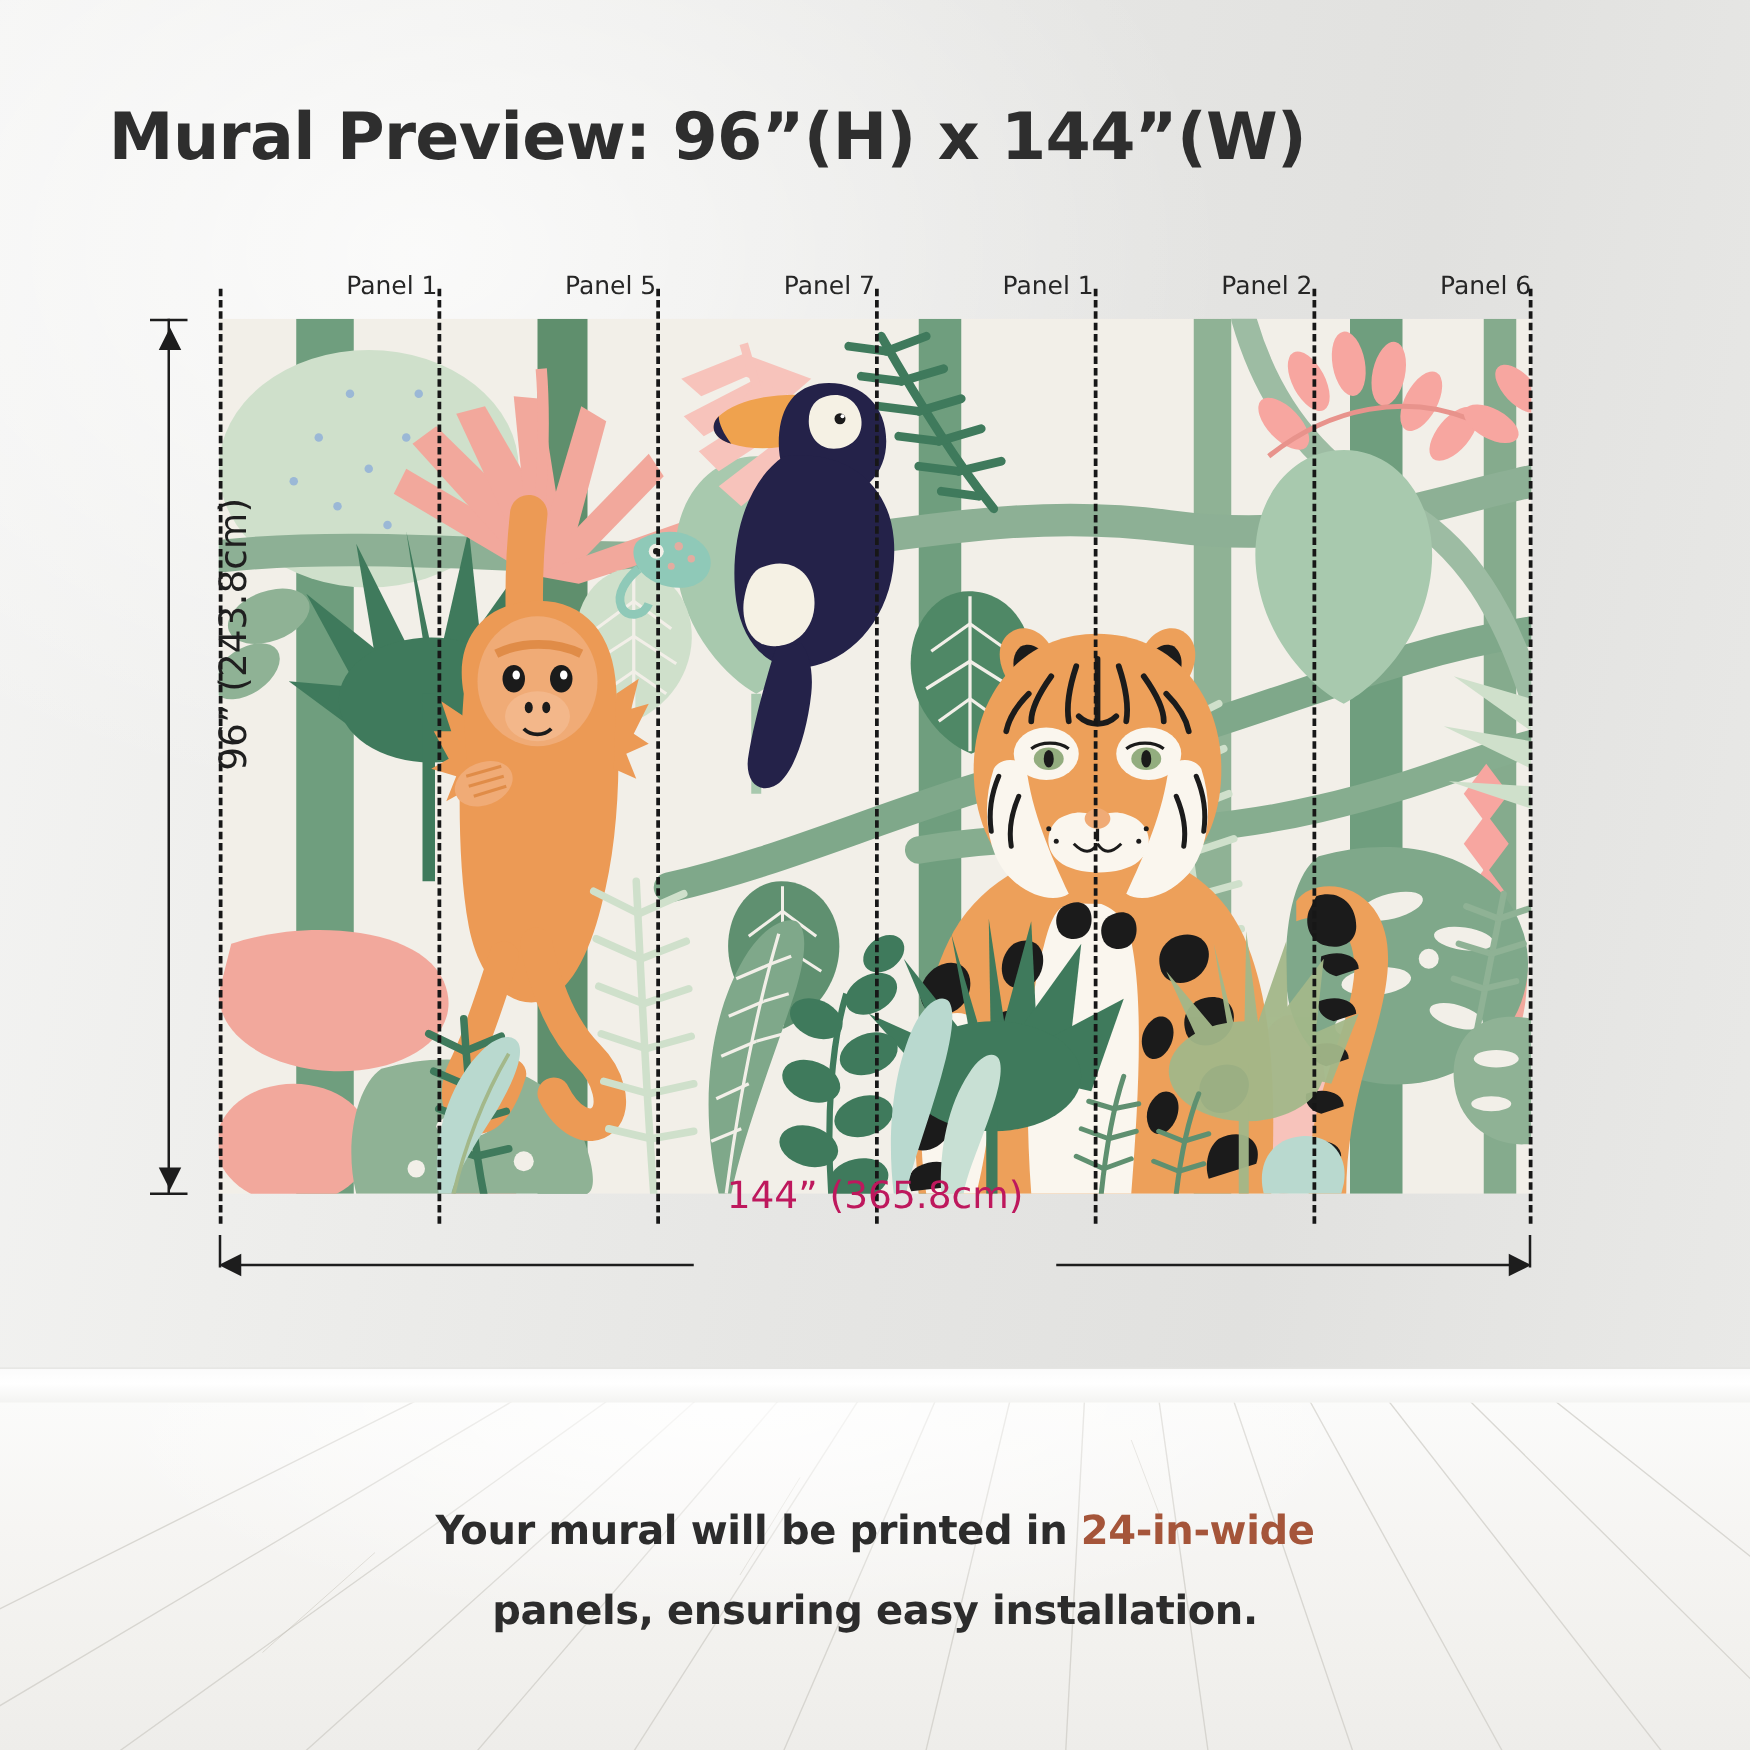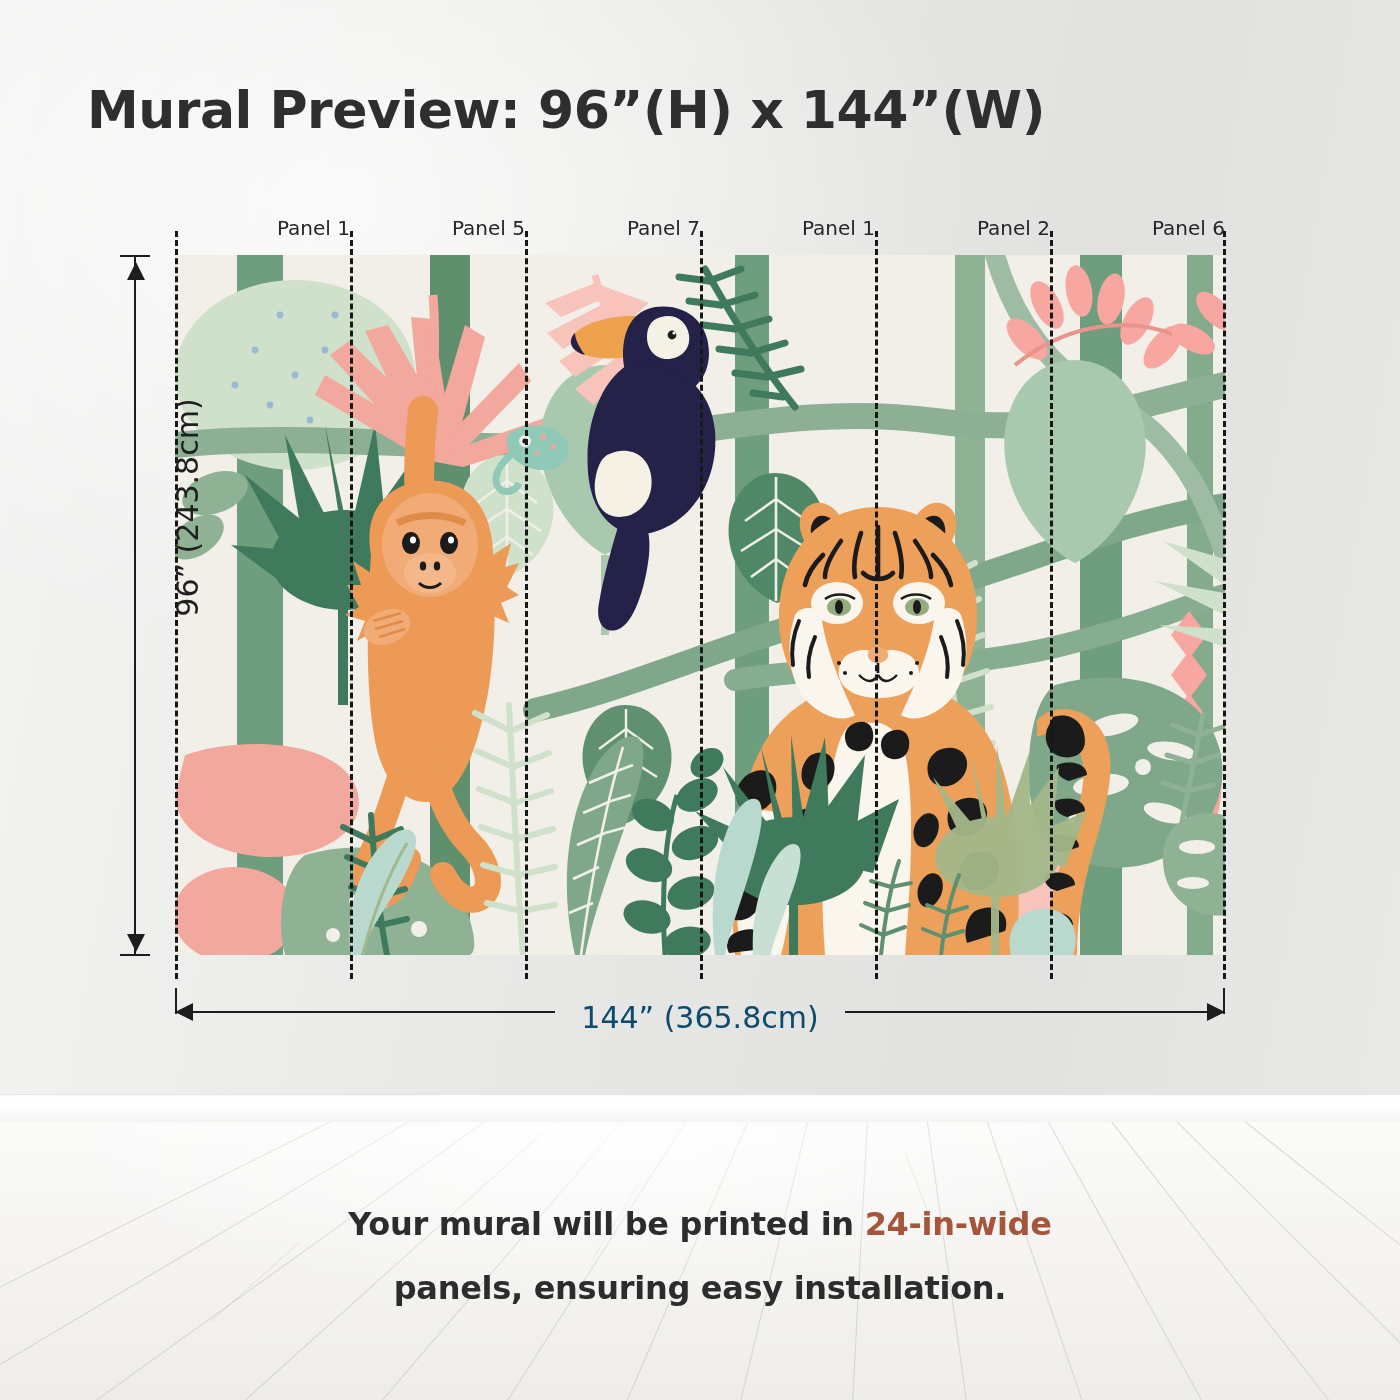--- a/index.html
+++ b/index.html
@@ -161,25 +161,25 @@
     top: 1003px;
     width: 0; height: 0;
     border-top: 9px solid transparent;
     border-bottom: 9px solid transparent;
   }
   .arrow-left  { left: 175px; border-right: 18px solid #1d1d1d; }
   .arrow-right { left: 1207px; border-left: 18px solid #1d1d1d; }
 
   .dim-h-text {
     position: absolute;
-    left: 560px; top: 1000px;
+    left: 560px; top: 939px;
     width: 280px;
     text-align: center;
     font-size: 30px;
-    color: #0c4a6e;
+    color: #be185d;
     white-space: nowrap;
   }
 
   
   .caption {
     position: absolute;
     left: 0; top: 1192px;
     width: 1400px;
     text-align: center;
     font-size: 32px;

